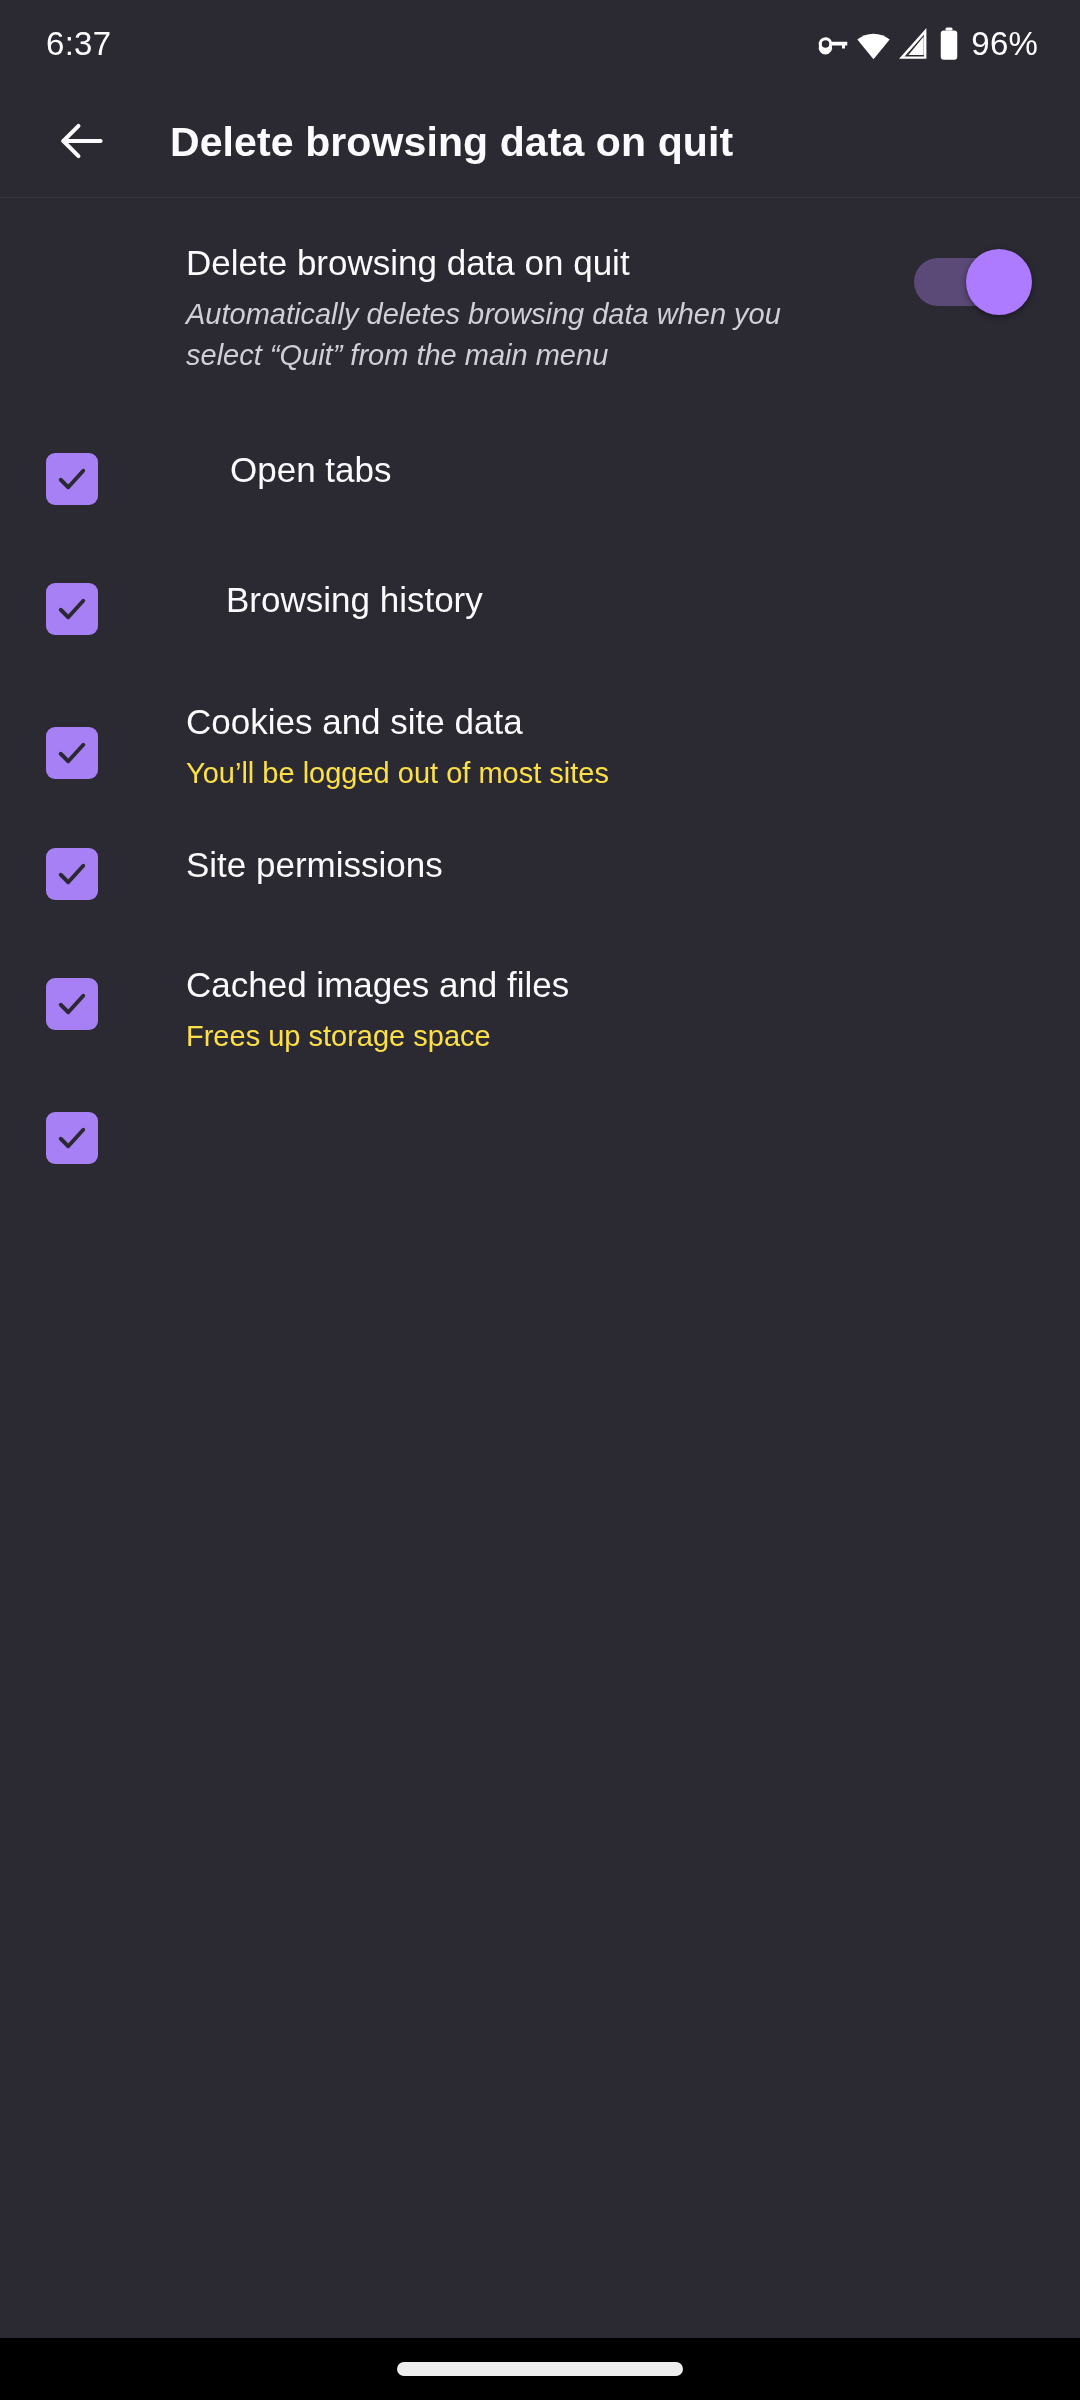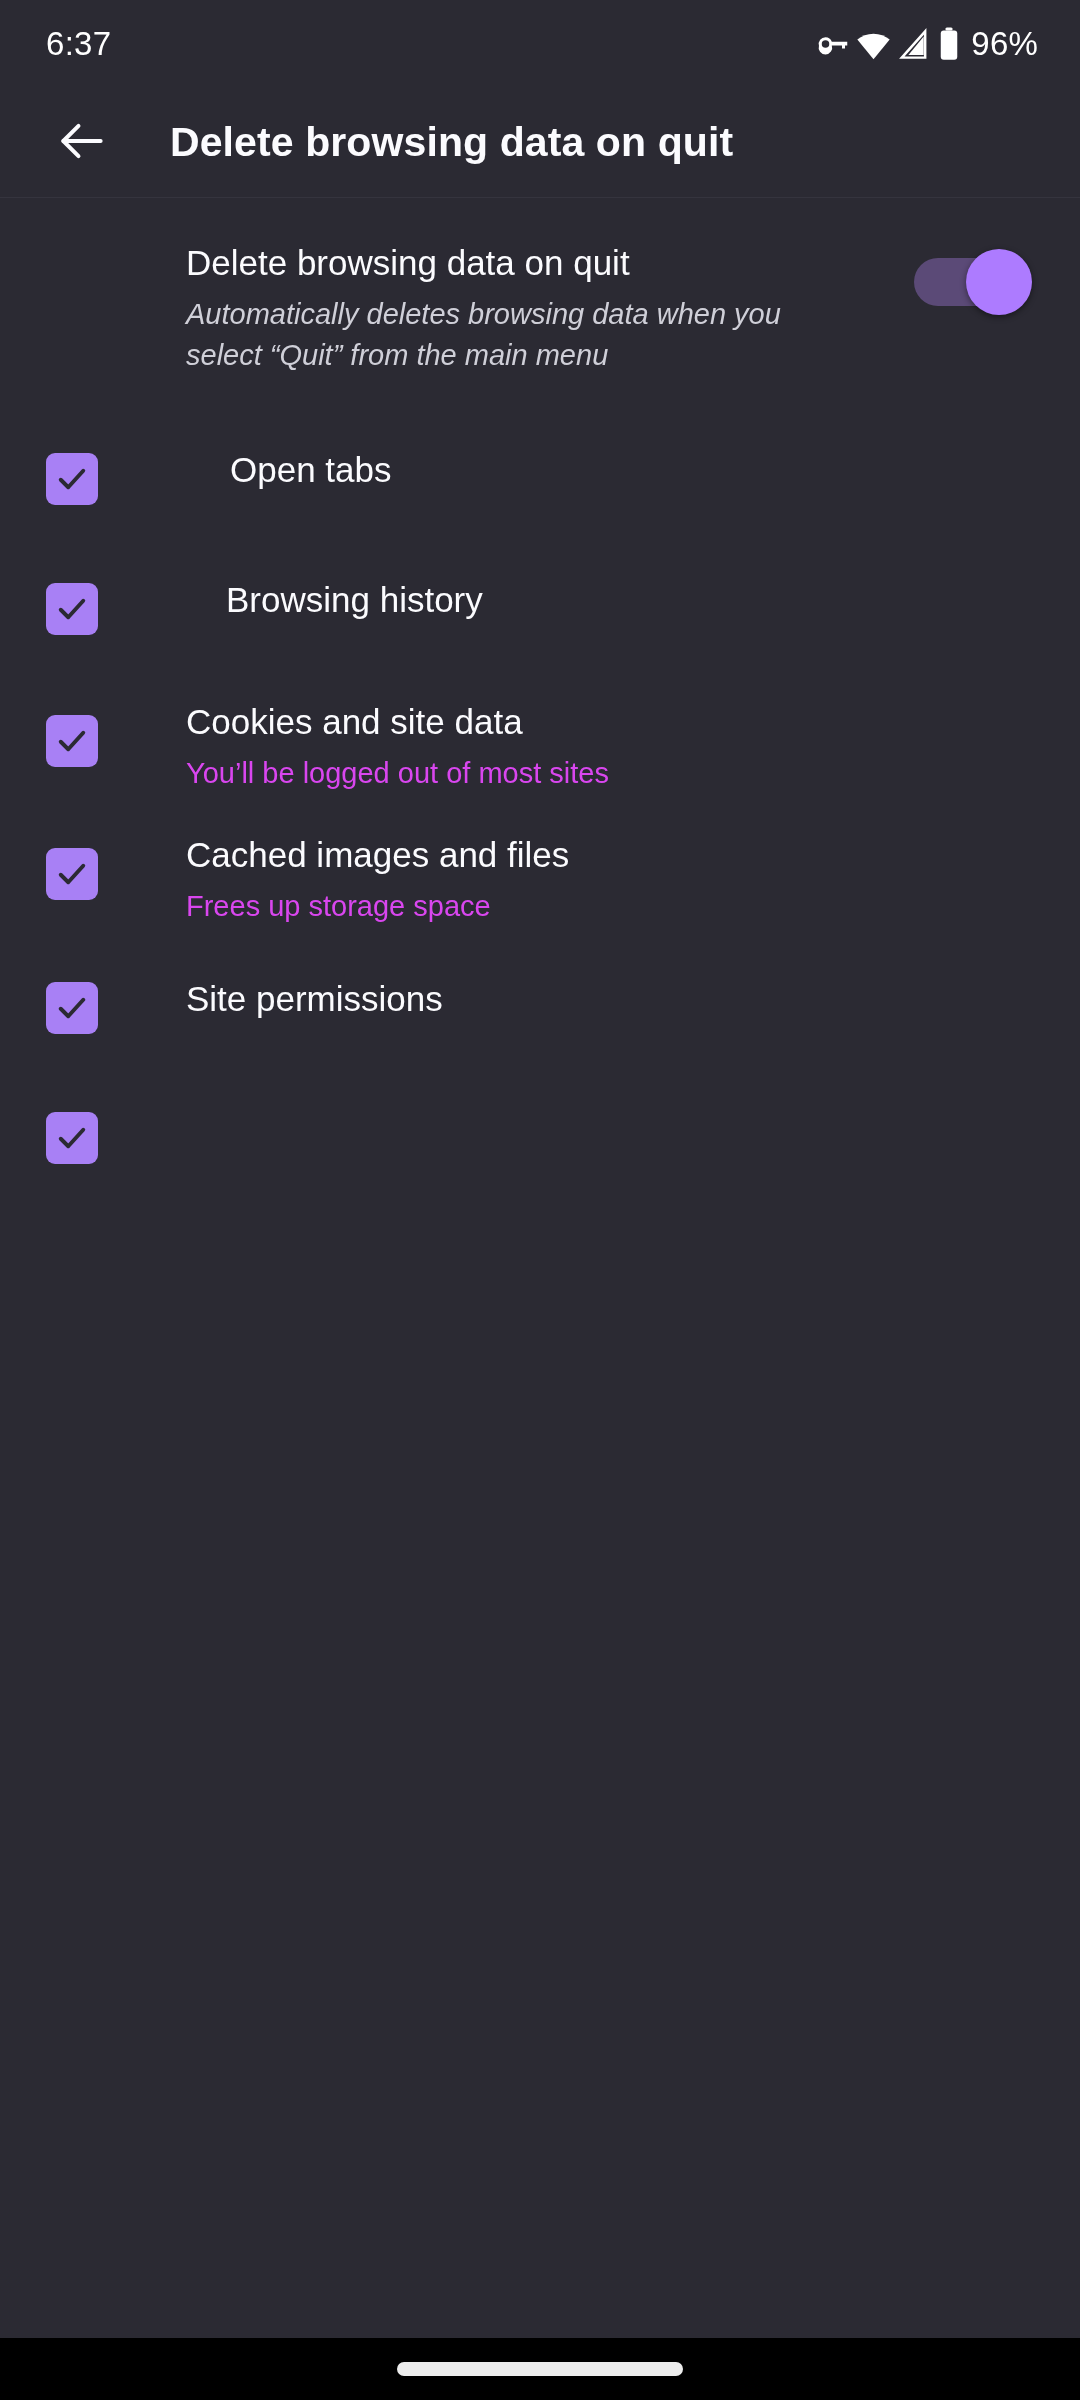--- a/index.html
+++ b/index.html
@@ -109,21 +109,21 @@
     background:#A880F5;
     display:flex; align-items:center; justify-content:center;
     margin-top:4px;
   }
   .cb svg { display:block; }
   .row-texts { padding-left:88px; padding-right:20px; }
   .row-title {
     color:#FBFBFE; font-size:35px; line-height:1.2;
   }
   .row-sub {
-    color:#d946ef; font-size:29px; line-height:1.3; margin-top:12px;
+    color:#fde047; font-size:29px; line-height:1.3; margin-top:12px;
   }
 
   
   .navbar {
     position:absolute; left:0; bottom:0;
     width:1080px; height:62px;
     background:#000000;
     display:flex; align-items:center; justify-content:center;
   }
   .nav-pill {
@@ -210,61 +210,61 @@
       <div class="cb">
         <svg width="36" height="36" viewBox="0 0 24 24" fill="none" stroke="#2B2A33" stroke-width="2.6" stroke-linecap="round" stroke-linejoin="round">
           <polyline points="4.5,12.5 9.5,17.5 19.5,6.5"></polyline>
         </svg>
       </div>
       <div class="row-texts">
         <div class="row-title">Browsing history</div>
       </div>
     </div>
 
-    <div class="check-row" style="padding-top:24px;padding-bottom:20px;">
+    <div class="check-row" style="padding-top:24px;padding-bottom:20px;align-items:center;">
       <div class="cb" style="margin-top:14px;">
         <svg width="36" height="36" viewBox="0 0 24 24" fill="none" stroke="#2B2A33" stroke-width="2.6" stroke-linecap="round" stroke-linejoin="round">
           <polyline points="4.5,12.5 9.5,17.5 19.5,6.5"></polyline>
         </svg>
       </div>
       <div class="row-texts">
         <div class="row-title">Cookies and site data</div>
         <div class="row-sub">You’ll be logged out of most sites</div>
       </div>
     </div>
 
+    <div class="check-row" style="padding-top:32px;padding-bottom:42px;">
+      <div class="cb">
+        <svg width="36" height="36" viewBox="0 0 24 24" fill="none" stroke="#2B2A33" stroke-width="2.6" stroke-linecap="round" stroke-linejoin="round">
+          <polyline points="4.5,12.5 9.5,17.5 19.5,6.5"></polyline>
+        </svg>
+      </div>
+      <div class="row-texts">
+        <div class="row-title">Site permissions</div>
+      </div>
+    </div>
+
     <div class="check-row" style="padding-top:22px;padding-bottom:20px;">
       <div class="cb" style="margin-top:14px;">
         <svg width="36" height="36" viewBox="0 0 24 24" fill="none" stroke="#2B2A33" stroke-width="2.6" stroke-linecap="round" stroke-linejoin="round">
           <polyline points="4.5,12.5 9.5,17.5 19.5,6.5"></polyline>
         </svg>
       </div>
       <div class="row-texts">
         <div class="row-title">Cached images and files</div>
         <div class="row-sub">Frees up storage space</div>
       </div>
     </div>
 
     <div class="check-row" style="padding-top:32px;padding-bottom:42px;">
       <div class="cb">
         <svg width="36" height="36" viewBox="0 0 24 24" fill="none" stroke="#2B2A33" stroke-width="2.6" stroke-linecap="round" stroke-linejoin="round">
           <polyline points="4.5,12.5 9.5,17.5 19.5,6.5"></polyline>
         </svg>
       </div>
-      <div class="row-texts">
-        <div class="row-title">Site permissions</div>
-      </div>
-    </div>
-
-    <div class="check-row" style="padding-top:32px;padding-bottom:42px;">
-      <div class="cb">
-        <svg width="36" height="36" viewBox="0 0 24 24" fill="none" stroke="#2B2A33" stroke-width="2.6" stroke-linecap="round" stroke-linejoin="round">
-          <polyline points="4.5,12.5 9.5,17.5 19.5,6.5"></polyline>
-        </svg>
-      </div>
     </div>
 
   </div>
 
   <div class="navbar">
     <div class="nav-pill"></div>
   </div>
 
 </div>
 

